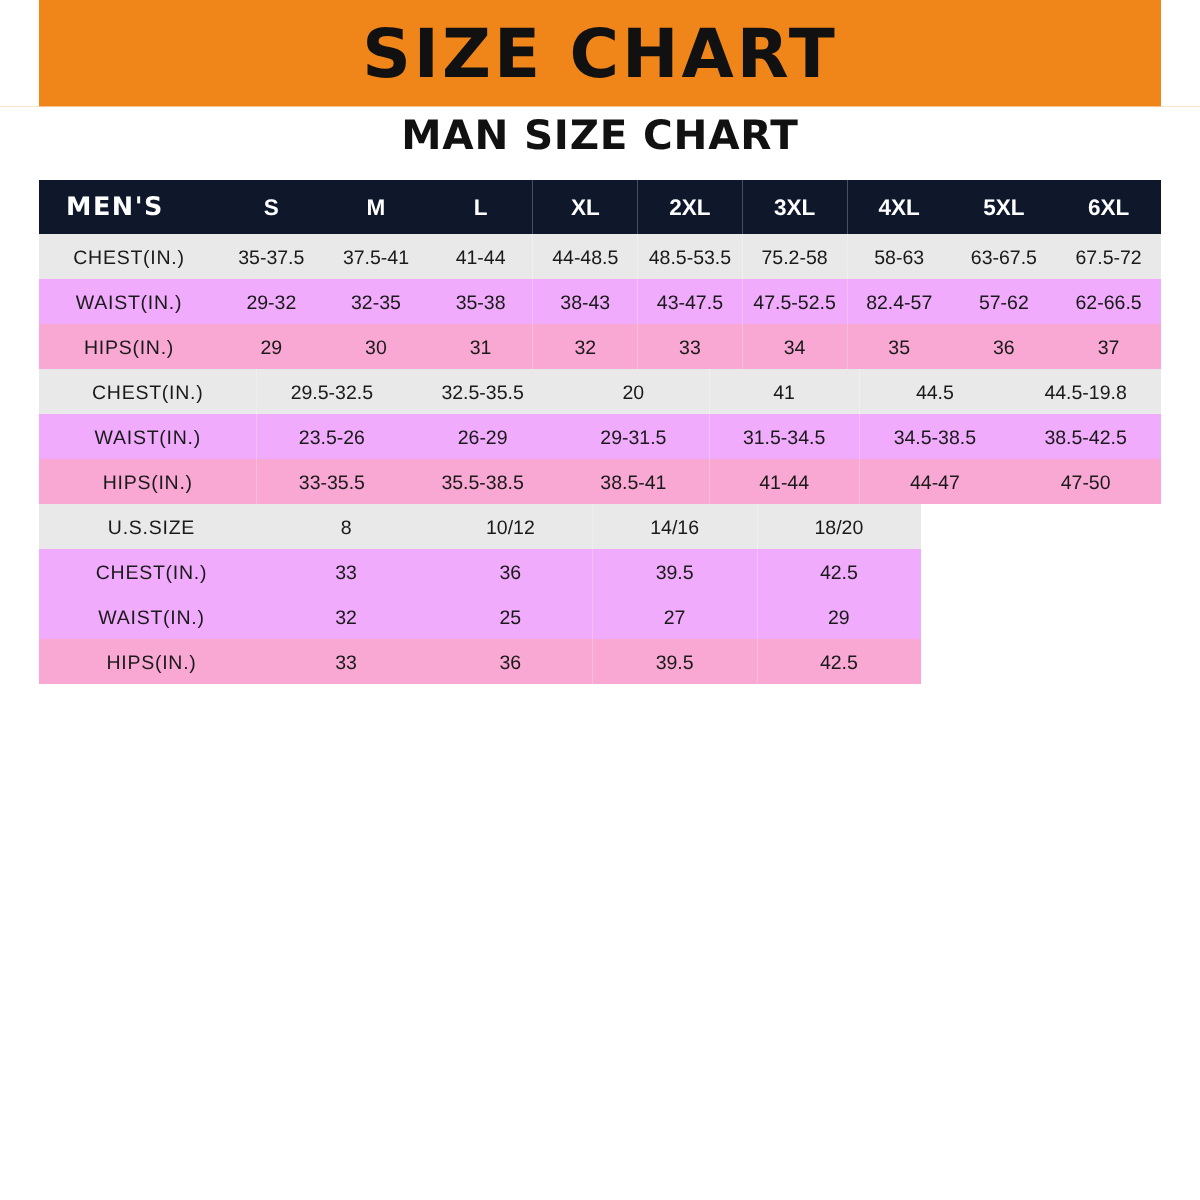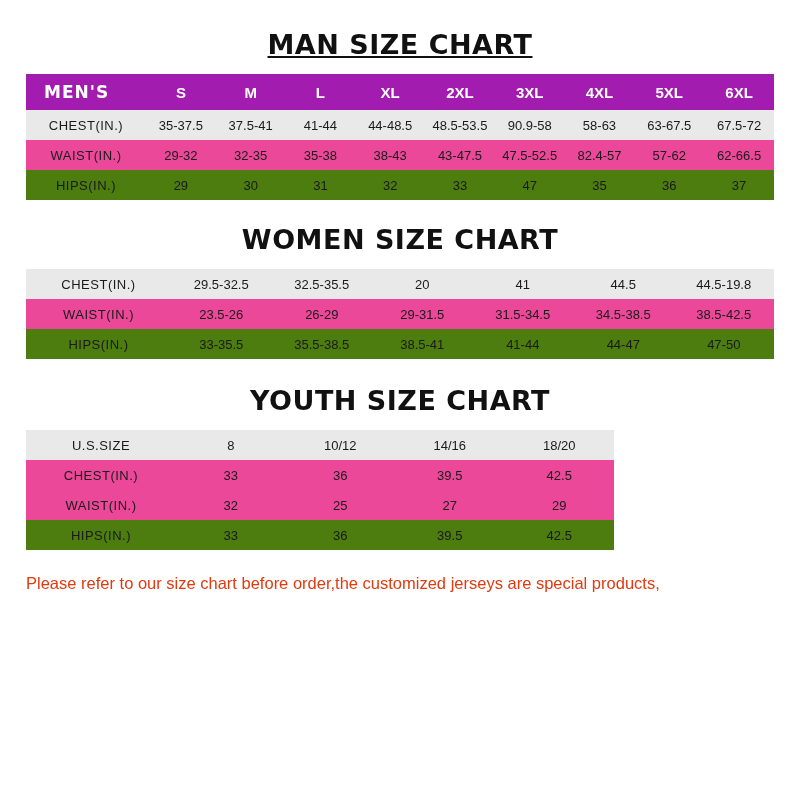--- a/index.html
+++ b/index.html
@@ -55,54 +55,54 @@
     padding: 0 26px;
   }
   .section-title {
     text-align: center;
     font-family: "DejaVu Sans", sans-serif;
     font-weight: bold;
     font-size: 27px;
     letter-spacing: 0.5px;
     color: #111111;
   }
-  .sec-man .section-title { margin: 29px 0 14px; text-decoration: underline; }
+  .sec-man .section-title { margin: 4px 0 14px; }
   .sec-women .section-title { margin: 24px 0 14px; }
   .sec-youth .section-title { margin: 26px 0 14px; }
 
   table.size {
     border-collapse: collapse;
     width: 100%;
     table-layout: fixed;
   }
   table.size td {
     text-align: center;
     font-size: 13px;
     color: #1a1a1a;
     height: 30px;
     padding: 0 2px;
     white-space: nowrap;
   }
   table.size tr.head td {
-    background: #a21caf;
+    background: #0f172a;
     color: #ffffff;
     font-weight: bold;
     height: 36px;
     font-size: 15px;
   }
   table.size tr.head td.label {
     text-align: left;
     padding-left: 18px;
     font-family: "DejaVu Sans", sans-serif;
     letter-spacing: 1px;
     font-size: 17px;
   }
   table.size tr.light td { background: #e9e9e9; }
-  table.size tr.mid td { background: #ec4899; }
-  table.size tr.dark td { background: #4d7c0f; }
+  table.size tr.mid td { background: #f0abfc; }
+  table.size tr.dark td { background: #f9a8d4; }
   table.size td.label {
     text-align: center;
     font-weight: normal;
     letter-spacing: 0.5px;
   }
 
   
   .tbl-men col.c0 { width: 120px; }
   
   .tbl-women col.c0 { width: 145px; }
@@ -125,20 +125,23 @@
     line-height: 1.45;
     text-align: left;
   }
   .note div { white-space: nowrap; }
 </style>
 </head>
 <body>
 
 <div class="page">
 
+  <div class="header-band">
+    <div class="header-title">SIZE CHART</div>
+  </div>
 
   <div class="section sec-man">
     <div class="section-title">MAN SIZE CHART</div>
     <table class="size tbl-men">
       <colgroup>
         <col class="c0">
           <col>
           <col>
           <col>
           <col>
@@ -161,21 +164,21 @@
           <td>5XL</td>
           <td>6XL</td>
         </tr>
         <tr class="light">
           <td class="label">CHEST(IN.)</td>
           <td>35-37.5</td>
           <td>37.5-41</td>
           <td>41-44</td>
           <td>44-48.5</td>
           <td>48.5-53.5</td>
-          <td>90.9-58</td>
+          <td>75.2-58</td>
           <td>58-63</td>
           <td>63-67.5</td>
           <td>67.5-72</td>
         </tr>
         <tr class="mid">
           <td class="label">WAIST(IN.)</td>
           <td>29-32</td>
           <td>32-35</td>
           <td>35-38</td>
           <td>38-43</td>
@@ -185,31 +188,30 @@
           <td>57-62</td>
           <td>62-66.5</td>
         </tr>
         <tr class="dark">
           <td class="label">HIPS(IN.)</td>
           <td>29</td>
           <td>30</td>
           <td>31</td>
           <td>32</td>
           <td>33</td>
-          <td>47</td>
+          <td>34</td>
           <td>35</td>
           <td>36</td>
           <td>37</td>
         </tr>
       </tbody>
     </table>
   </div>
 
   <div class="section sec-women">
-    <div class="section-title">WOMEN SIZE CHART</div>
     <table class="size tbl-women">
       <colgroup>
         <col class="c0">
           <col>
           <col>
           <col>
           <col>
           <col>
           <col>
       </colgroup>
@@ -239,21 +241,20 @@
           <td>38.5-41</td>
           <td>41-44</td>
           <td>44-47</td>
           <td>47-50</td>
         </tr>
       </tbody>
     </table>
   </div>
 
   <div class="section sec-youth">
-    <div class="section-title">YOUTH SIZE CHART</div>
     <table class="size tbl-youth">
       <colgroup>
         <col class="c0">
           <col>
           <col>
           <col>
           <col>
           <col class="pad">
       </colgroup>
       <tbody>
@@ -287,16 +288,15 @@
           <td>36</td>
           <td>39.5</td>
           <td>42.5</td>
           <td class="pad"></td>
         </tr>
       </tbody>
     </table>
   </div>
 
   <div class="note">
-    <div>Please refer to our size chart before order,the customized jerseys are special products,</div>
   </div>
 
 </div>
 
 </body></html>

